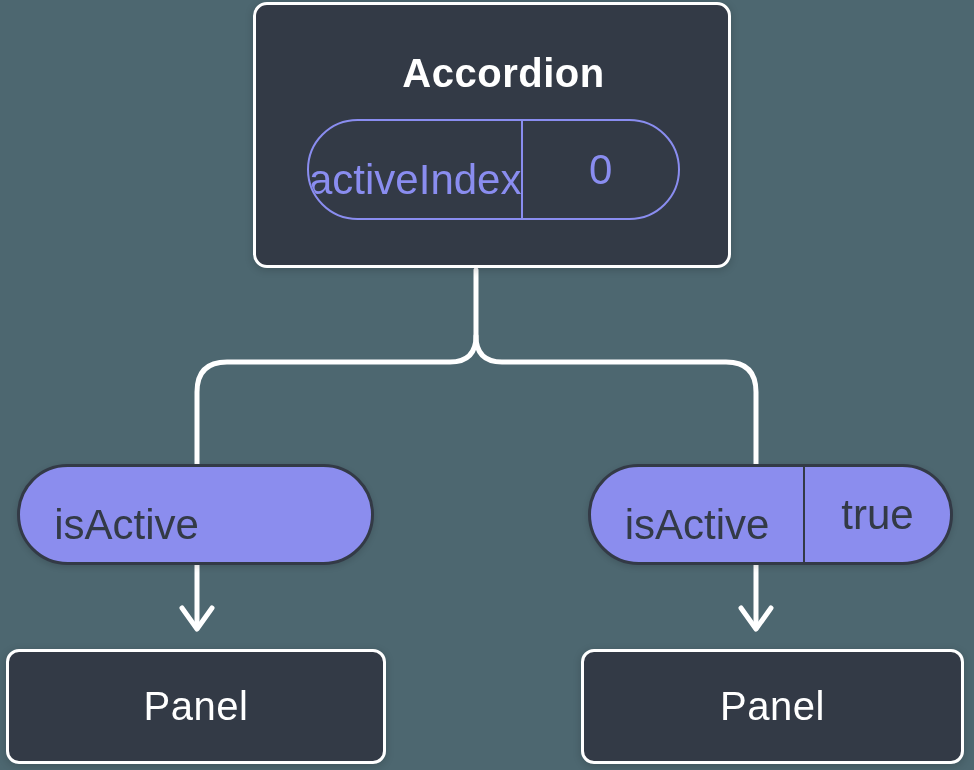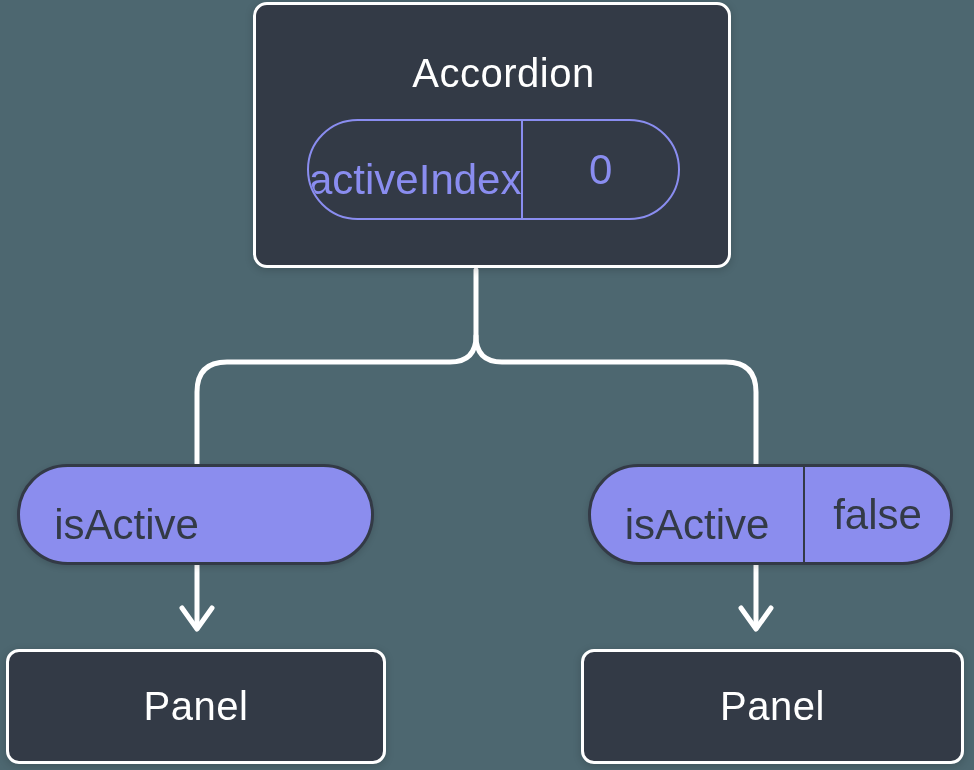--- a/index.html
+++ b/index.html
@@ -35,21 +35,21 @@
     box-sizing: border-box;
     box-shadow: 0 2px 8px rgba(0,0,0,0.18);
   }
   .root-box { left: 253px; top: 2px; width: 478px; height: 266px; }
   .root-title {
     position: absolute;
     left: 0; right: 0; top: 46px;
     text-align: center;
     color: #ffffff;
     font-size: 40px;
-    font-weight: 400;
+    font-weight: 700;
     letter-spacing: 0.5px;
     padding-left: 23px;
   }
   .pill {
     position: absolute;
     display: flex;
     align-items: stretch;
     border-radius: 60px;
     box-sizing: border-box;
     overflow: hidden;
@@ -113,21 +113,21 @@
       <div class="pill-section pill-value">0</div>
     </div>
   </div>
 
   <div class="pill pill-filled pill-left">
     <div class="pill-section pill-label">isActive</div>
   </div>
 
   <div class="pill pill-filled pill-right">
     <div class="pill-section pill-label">isActive</div>
-    <div class="pill-section pill-value">false</div>
+    <div class="pill-section pill-value">true</div>
   </div>
 
   <div class="node-box panel-box panel-left">
     <span>Panel</span>
   </div>
 
   <div class="node-box panel-box panel-right">
     <span>Panel</span>
   </div>
 

